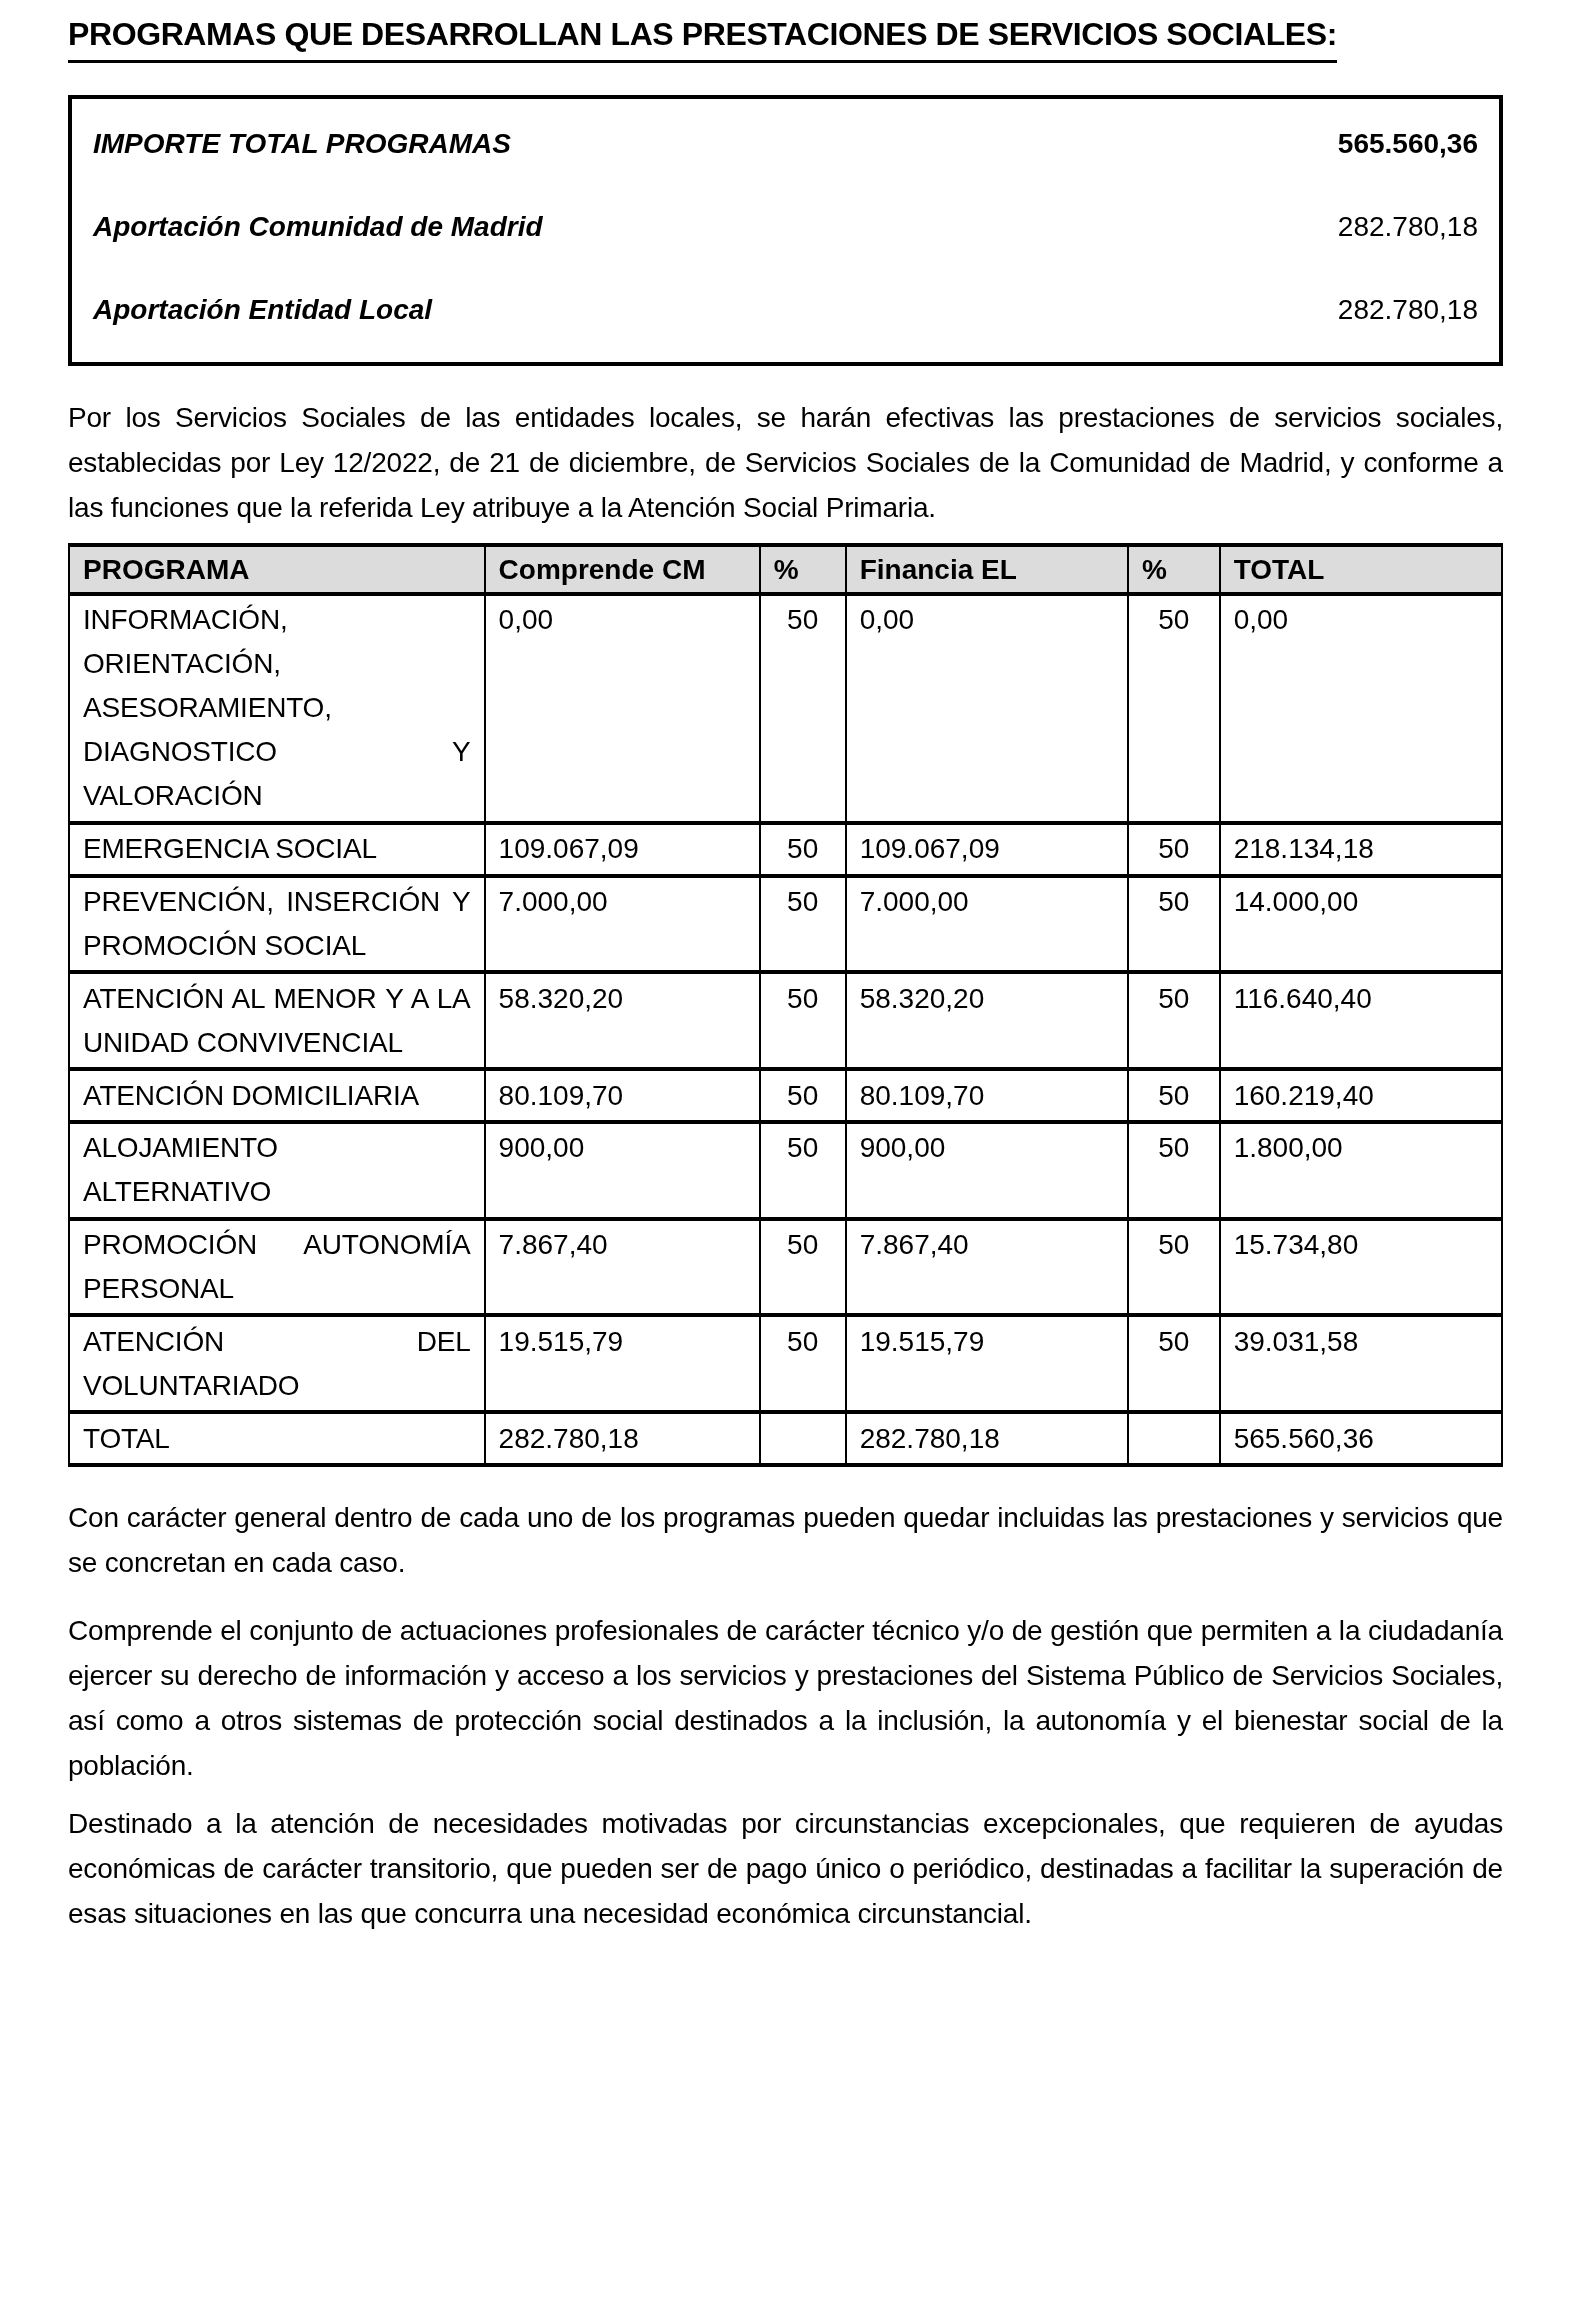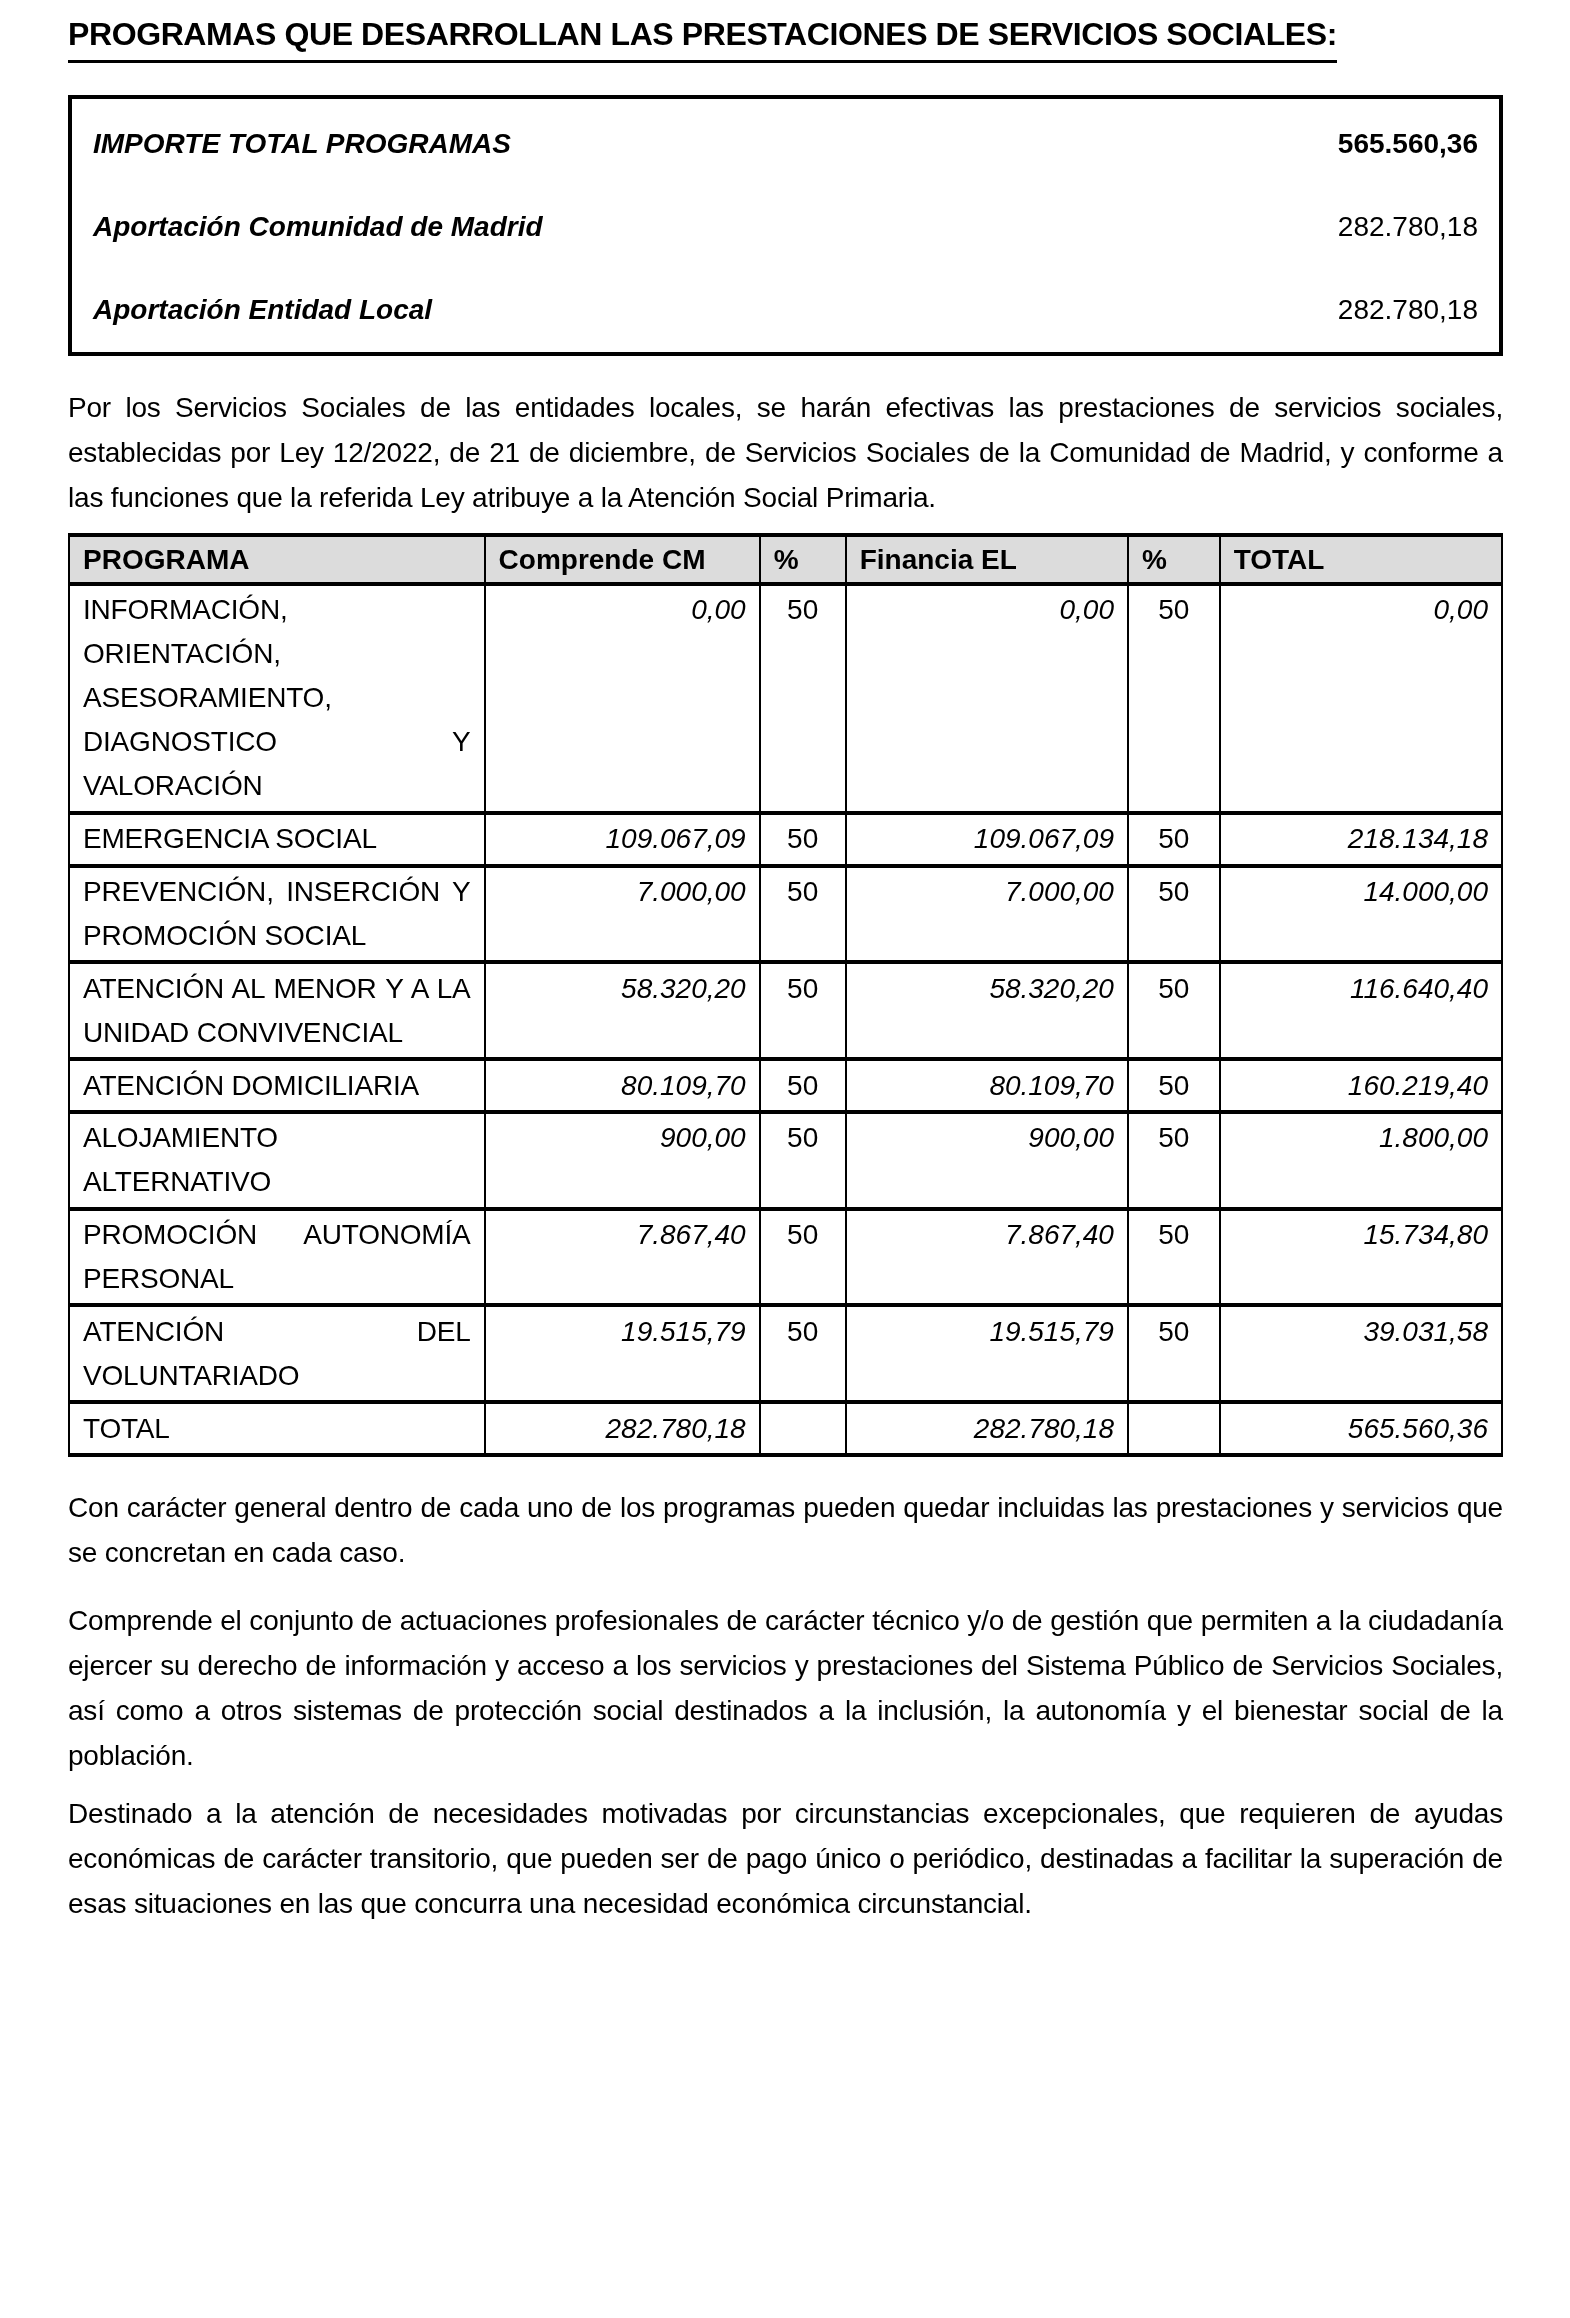--- a/index.html
+++ b/index.html
@@ -35,21 +35,21 @@
     padding: 27.5px 21px 24px 21px;
   }
   .box-row {
     display: flex;
     justify-content: space-between;
     align-items: baseline;
     font-size: 28px;
     line-height: 36px;
     margin-bottom: 47px;
   }
-  .box-row:last-child { margin-bottom: 0; align-items: flex-end; }
+  .box-row:last-child { margin-bottom: 10px; align-items: flex-end; }
   .box-label { font-weight: bold; font-style: italic; }
   .box-value { font-weight: normal; }
   .box-row.emph .box-value { font-weight: bold; }
 
   
   .para {
     font-size: 28px;
     line-height: 45px;
     text-align: justify;
     letter-spacing: -0.2px;
@@ -104,21 +104,21 @@
     text-align: left;
     font-weight: bold;
     line-height: 37px;
     padding: 4px 13px;
   }
   .fin-table td {
     line-height: 44px;
     padding: 2.4px 13px;
   }
   td.cell-prog { text-align: justify; letter-spacing: -0.2px; }
-  td.cell-num  { text-align: right; font-style: italic; }
+  td.cell-num  { text-align: left; }
   td.cell-pct  { text-align: center; }
 </style>
 </head>
 <body>
 
 <div class="page">
 
   <div class="doc-title-wrap">
     <span class="doc-title">PROGRAMAS QUE DESARROLLAN LAS PRESTACIONES DE SERVICIOS SOCIALES:</span>
   </div>

